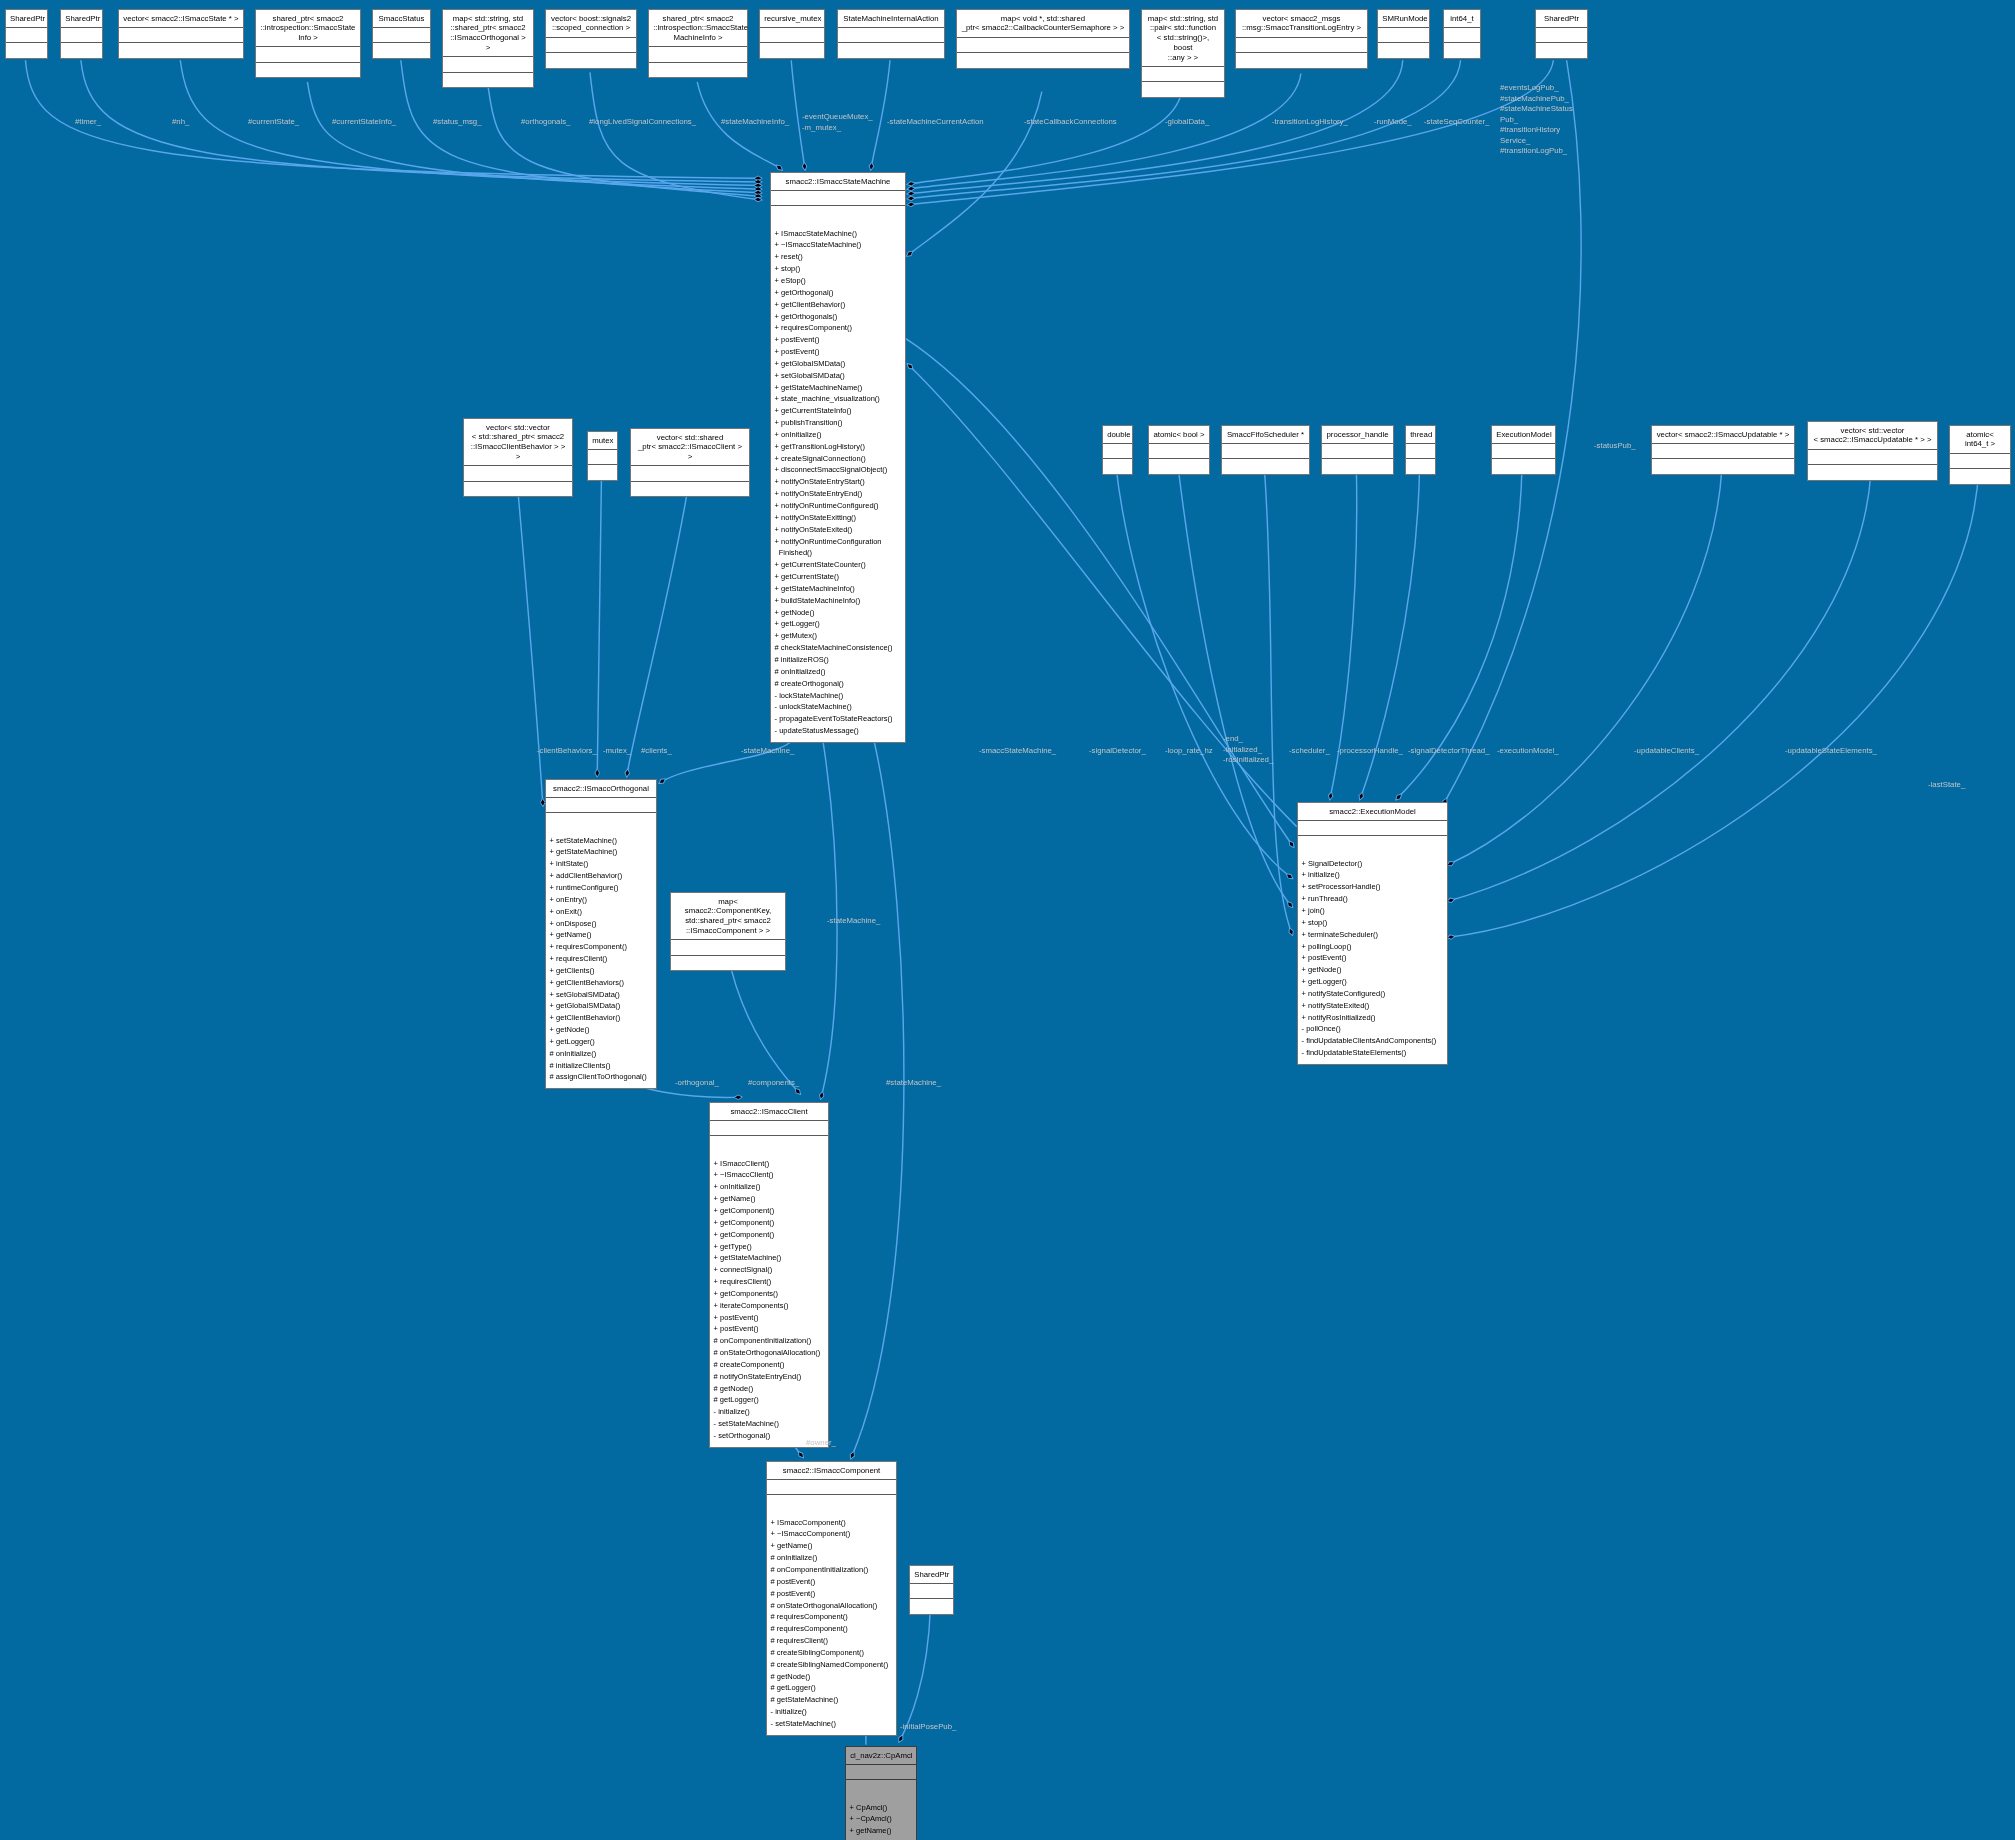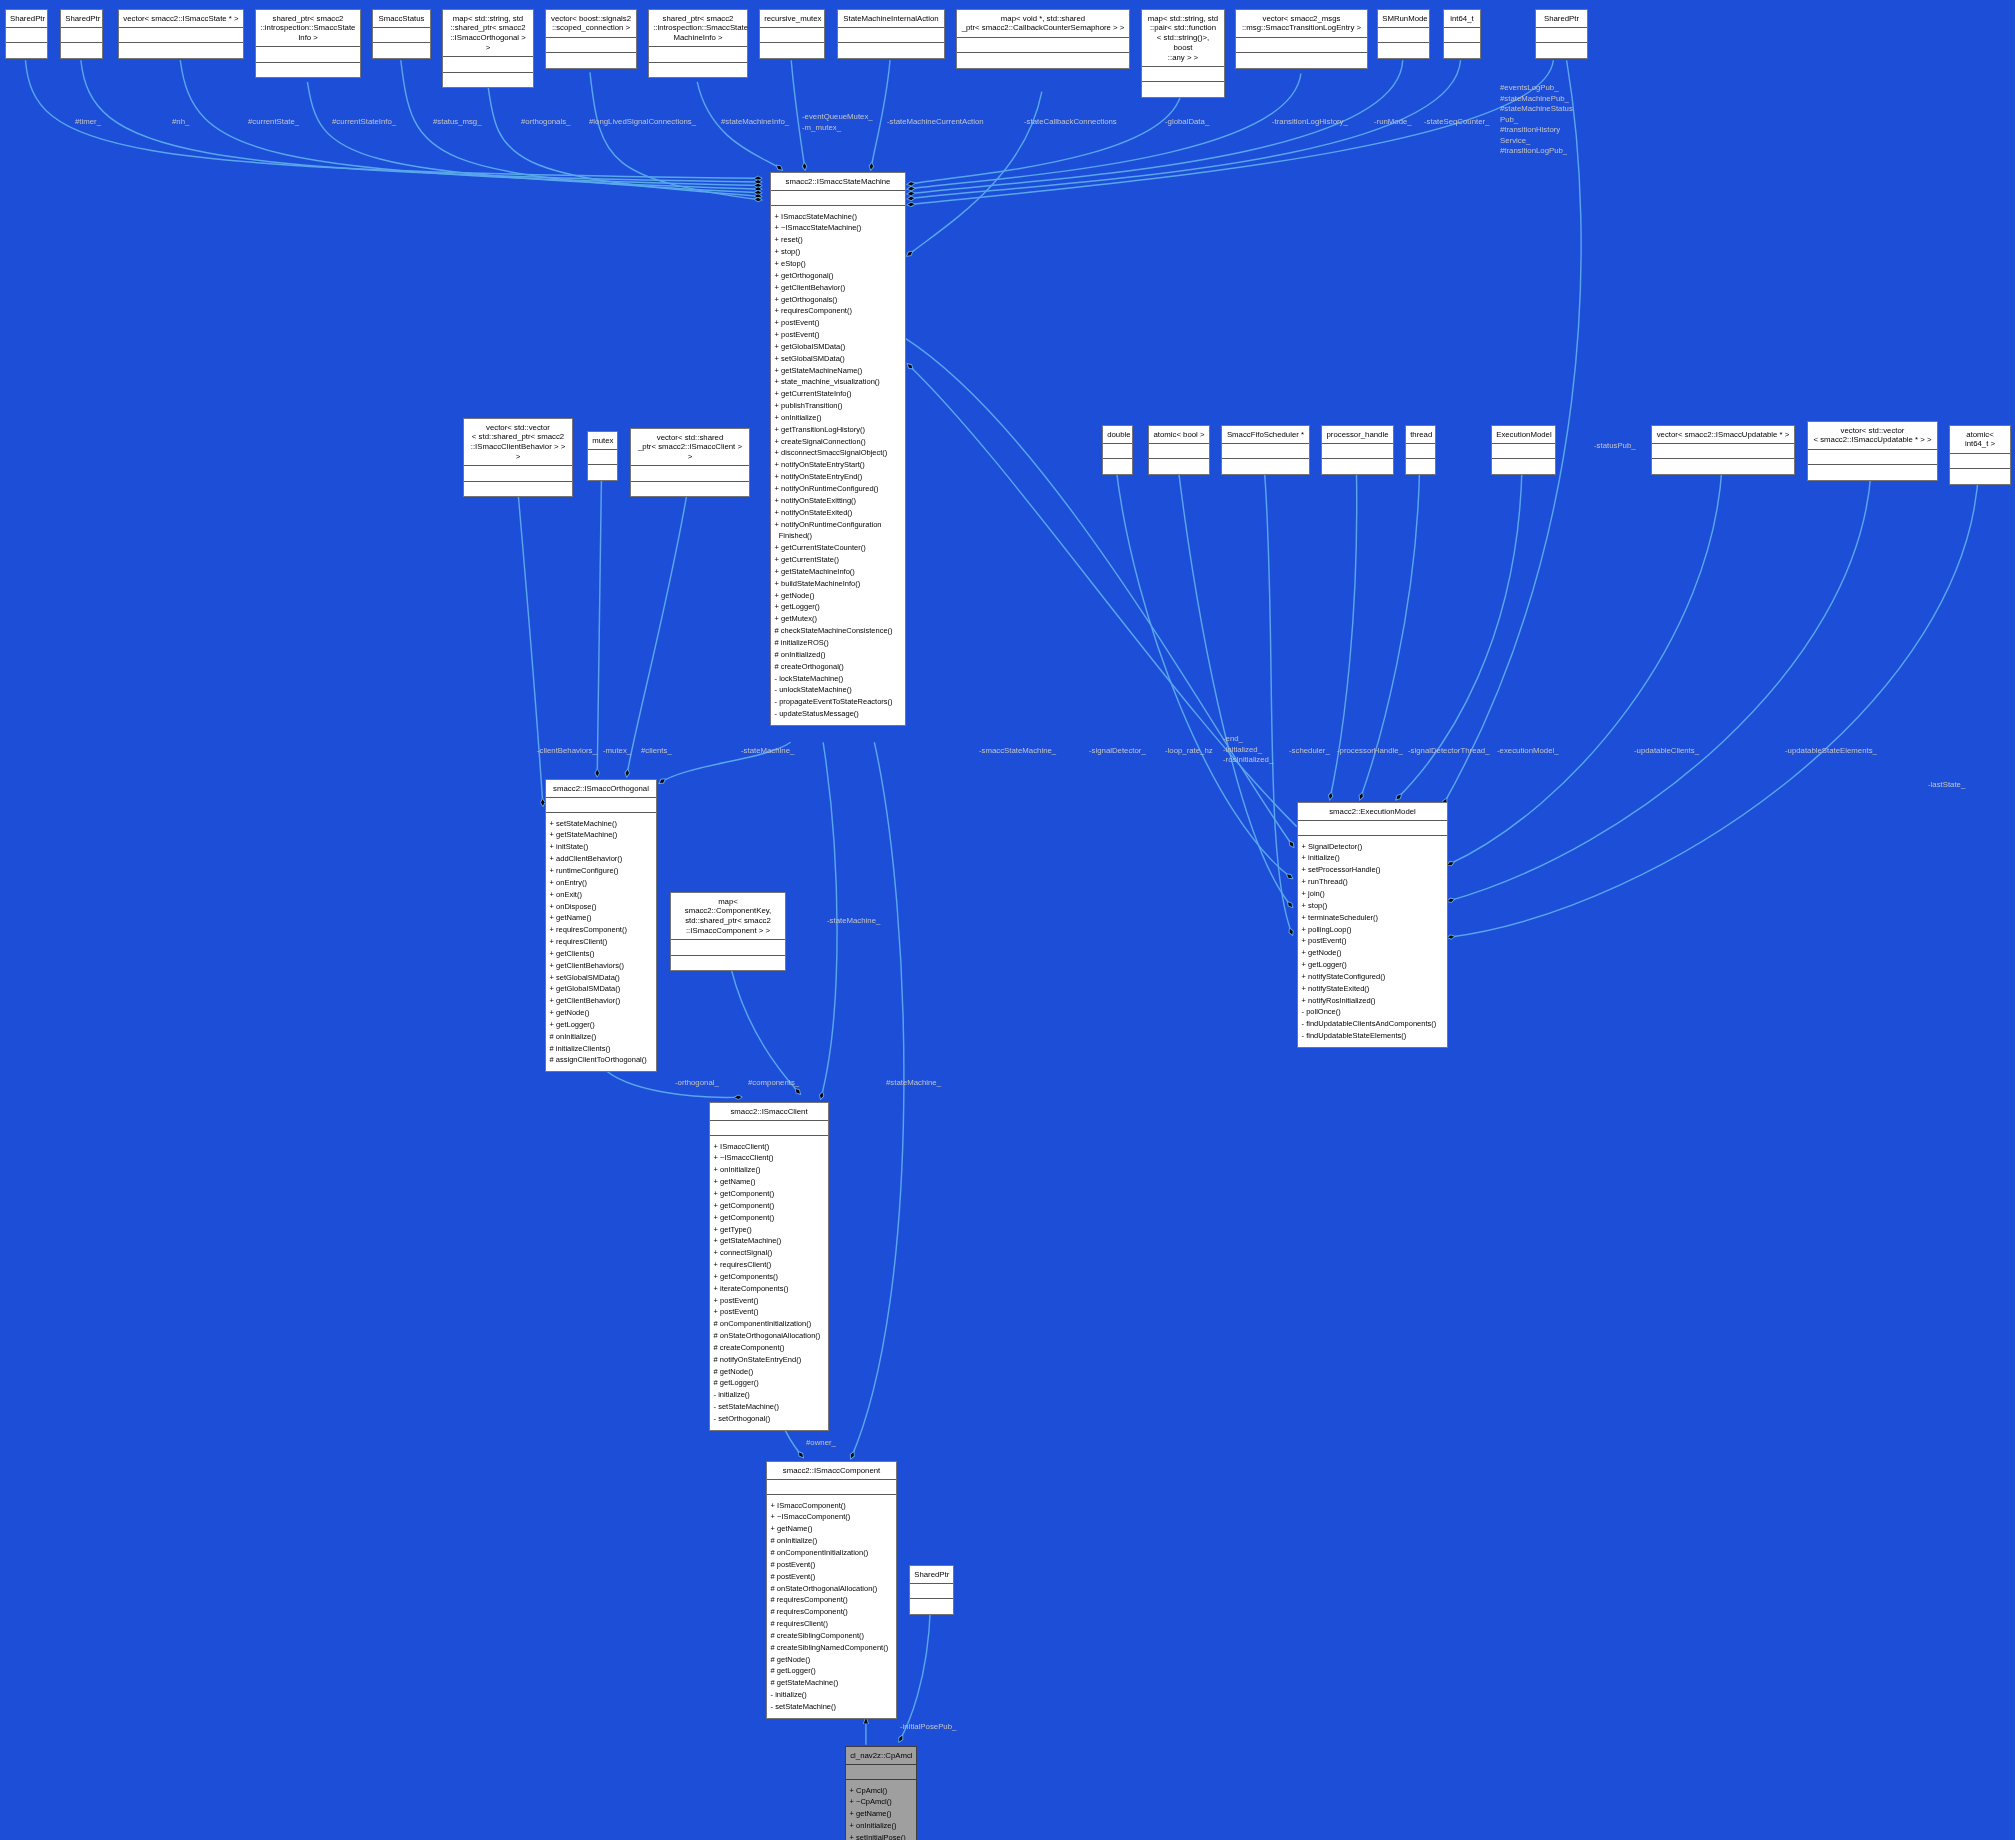--- a/index.html
+++ b/index.html
@@ -1,24 +1,24 @@
 <!DOCTYPE html>
 <html style="font-size:9.6px"><head>
 <meta charset="utf-8">
 <style>
   html,body{margin:0;padding:0;background:#000;}
-  #canvas{position:relative;width:2015px;height:1840px;background:#1d4ed8;overflow:hidden;
+  #canvas{position:relative;width:2015px;height:1840px;background:#0369a1;overflow:hidden;
           font-family:"Liberation Sans","DejaVu Sans",sans-serif;}
   svg.edges{position:absolute;left:0;top:0;z-index:1;}
   .node{position:absolute;z-index:2;background:#fff;border:1.2px solid #757575;color:#000;}
   .node .title{text-align:center;padding:3.6px 4.2px;border-bottom:0.6px solid #5a5a5a;
                font-size:7.8px;white-space:pre-line;line-height:1.25;}
   .node .empty{height:14.5px;border-bottom:0.6px solid #5a5a5a;}
   .node .empty:last-child{border-bottom:none;}
-  .node .members{padding:4.2px 3.6px 4.8px 3.6px;}
+  .node .members{padding:4.2px 3.6px 4.8px 3.6px;margin-top:17px;}
   .mrow{font-size:7.5px;line-height:1.58;white-space:pre-wrap;}
   .node.hl{background:#9f9f9f;border-color:#3c3c3c;}
   .node.hl .title,.node.hl .empty{border-color:#3c3c3c;}
   .elabel{position:absolute;z-index:3;color:#c4c4c4;font-size:7.8px;white-space:pre-line;line-height:1.35;}
   .elabel.center{}
 </style>
 </head>
 <body>
 
 <div id="canvas">

